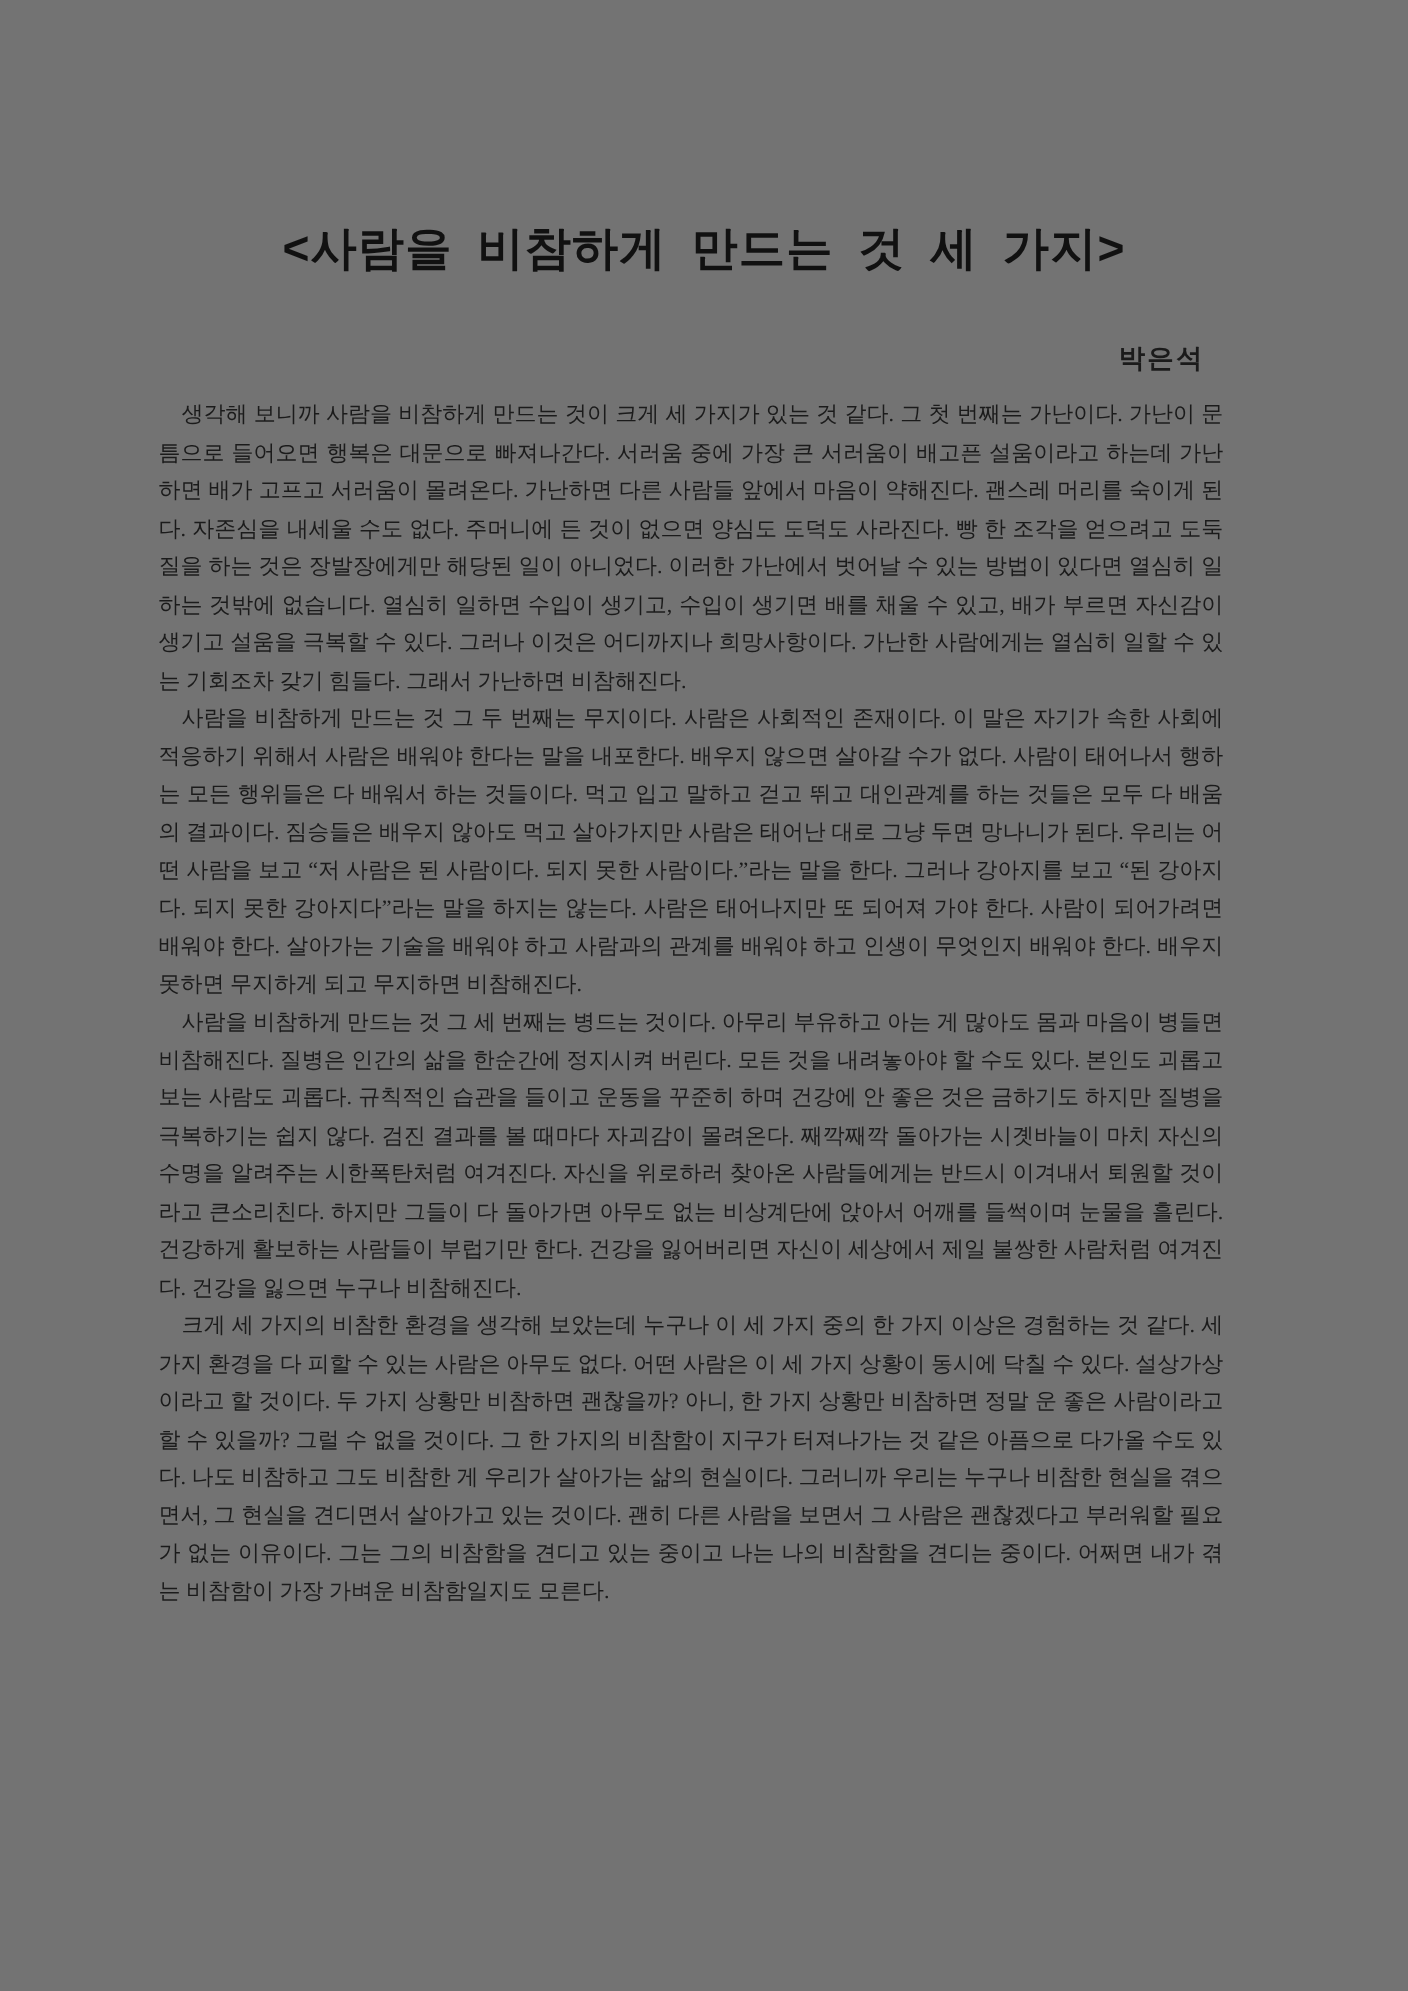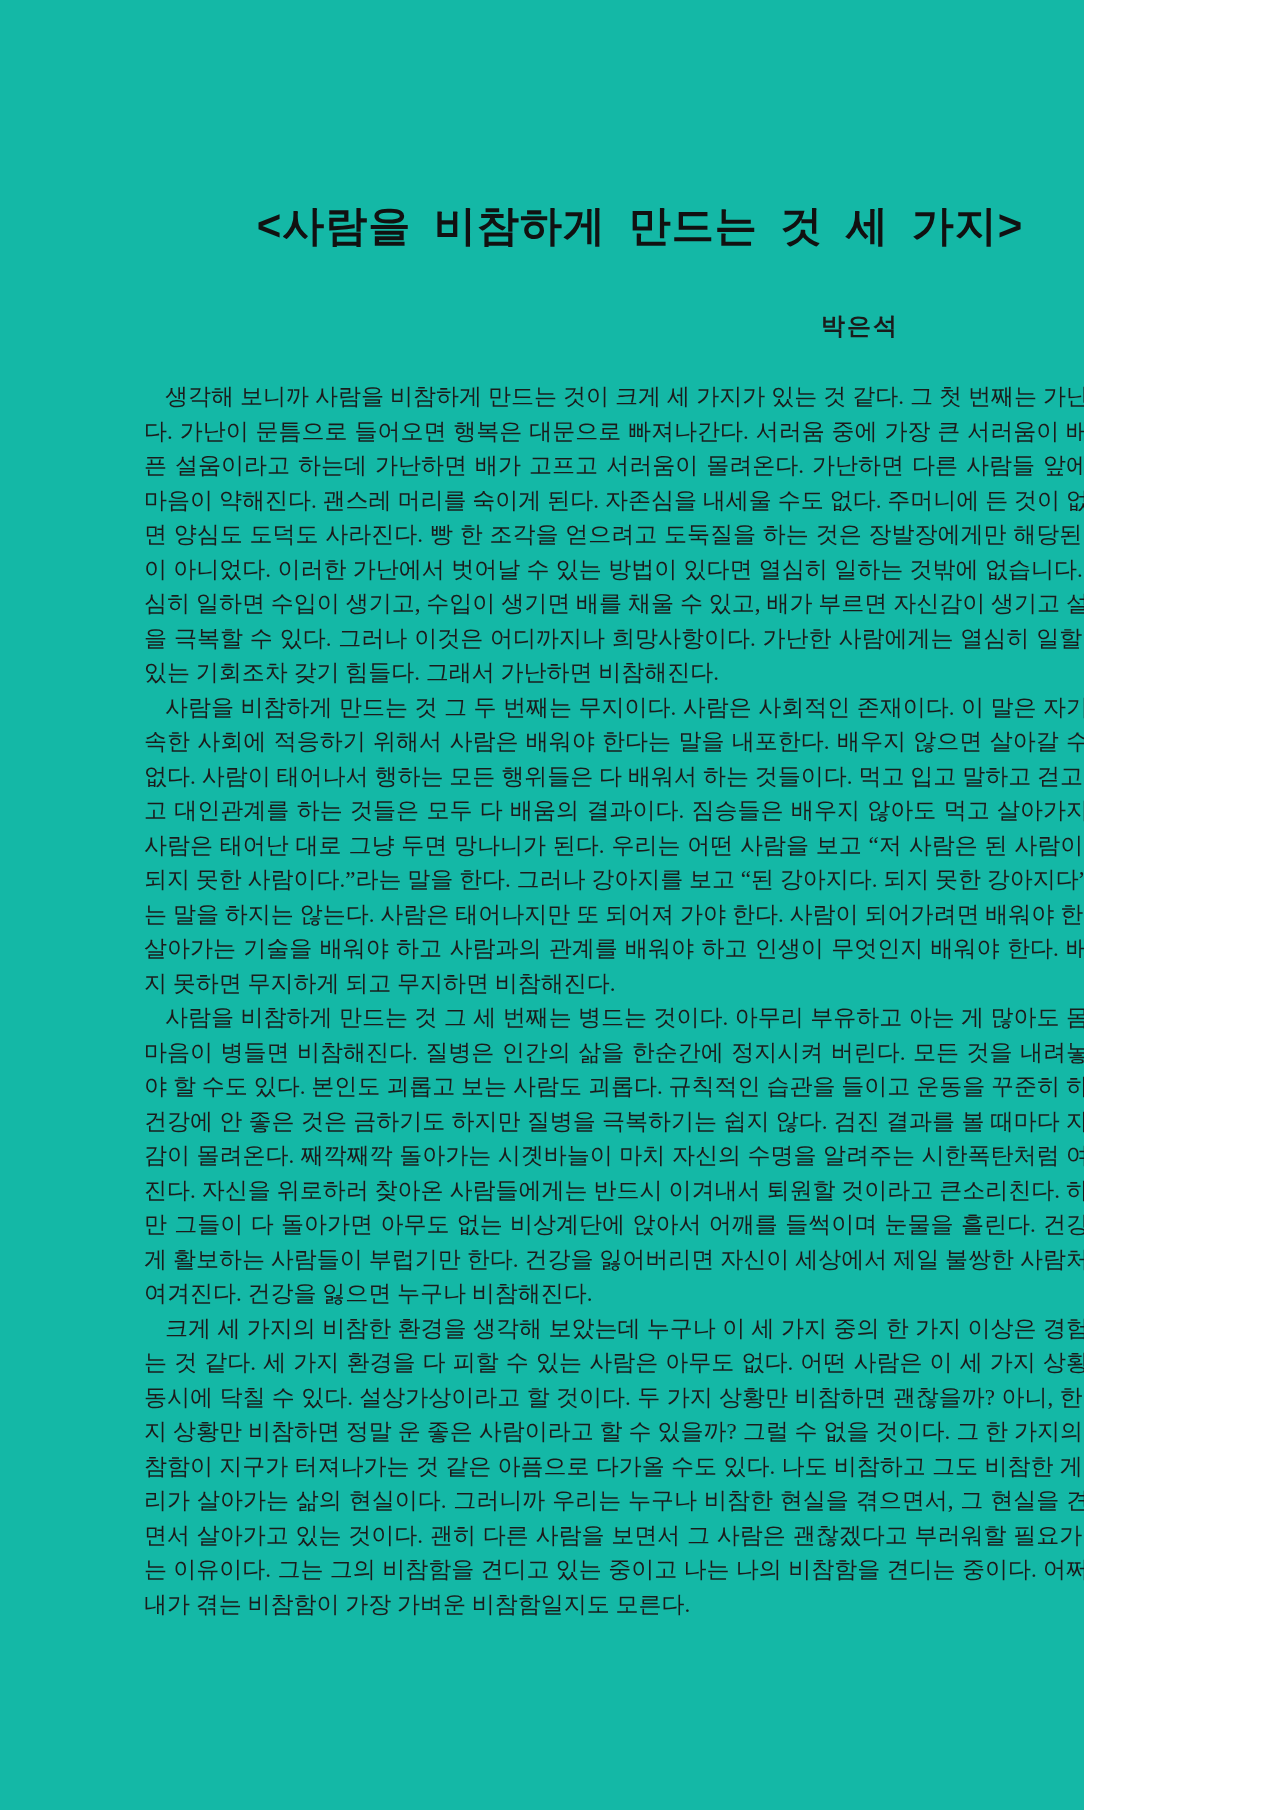--- a/index.html
+++ b/index.html
@@ -2,23 +2,23 @@
 <html><head>
 <meta charset="utf-8">
 <style>
   html, body {
     margin: 0;
     padding: 0;
     background: #ffffff;
   }
   .page {
     position: relative;
-    width: 1084px;
+    width: 1280px;
     height: 1810px;
-    background: #14b8a6;
+    background: #737373;
     color: #1b1b1b;
     font-family: "Liberation Serif", "DejaVu Serif", serif;
     overflow: hidden;
   }
   .doc-title {
     position: absolute;
     top: 198px;
     left: 0;
     width: 1280px;
     margin: 0;
@@ -35,24 +35,24 @@
     position: absolute;
     top: 310px;
     right: 185px;
     font-size: 24px;
     letter-spacing: 2px;
     color: #1b1b1b;
     font-weight: bold;
   }
   .doc-body {
     position: absolute;
-    top: 380px;
+    top: 360px;
     left: 144px;
     width: 968px;
-    font-size: 23px;
+    font-size: 20px;
     line-height: 34.5px;
     text-align: justify;
     text-justify: inter-character;
     word-break: break-all;
     color: #1b1b1b;
   }
   .doc-body p {
     margin: 0;
     padding: 0;
     text-indent: 21px;

